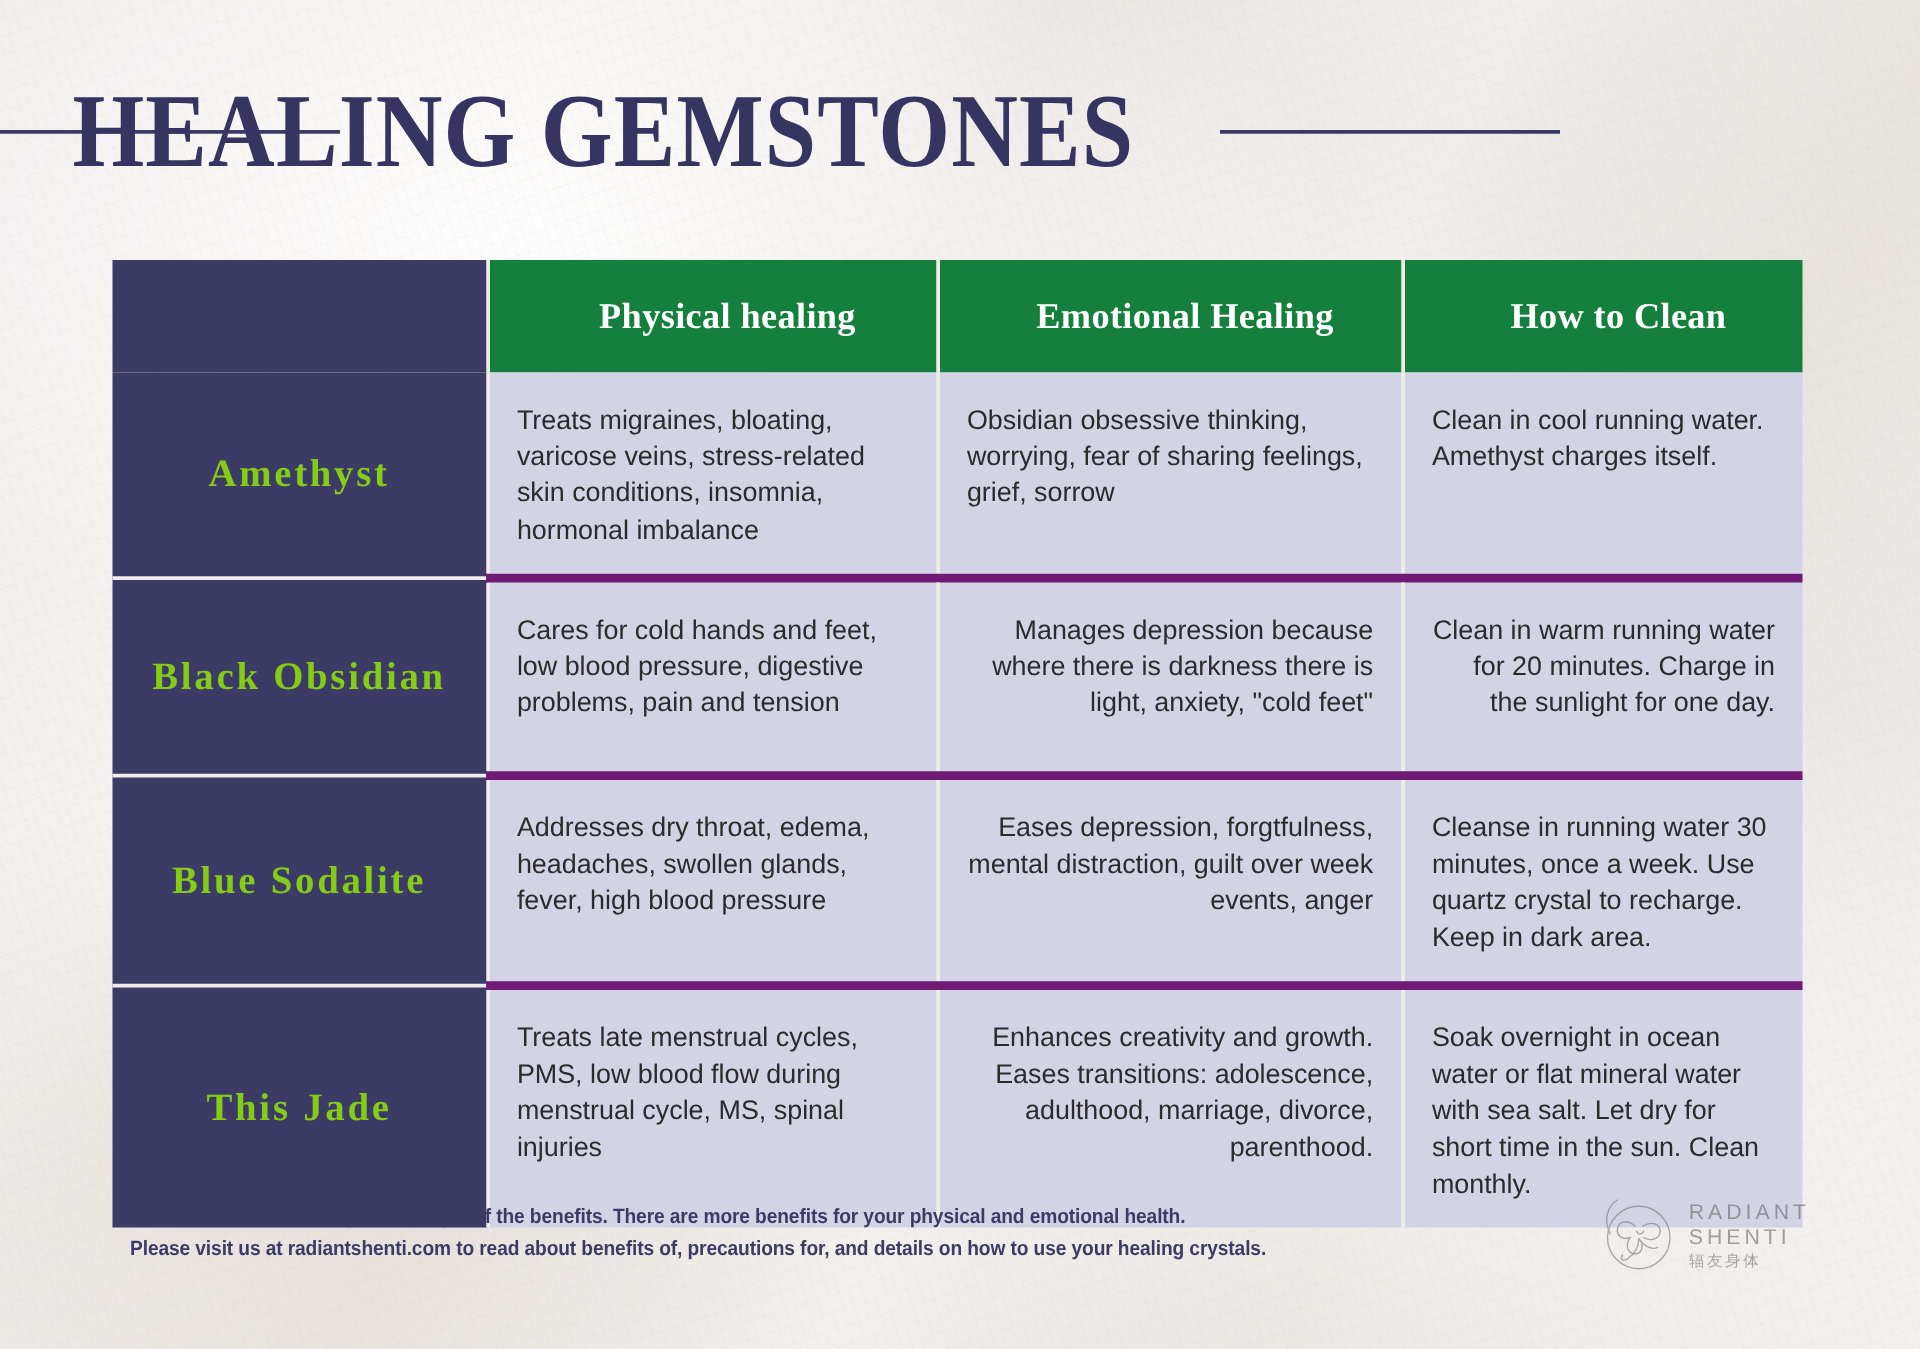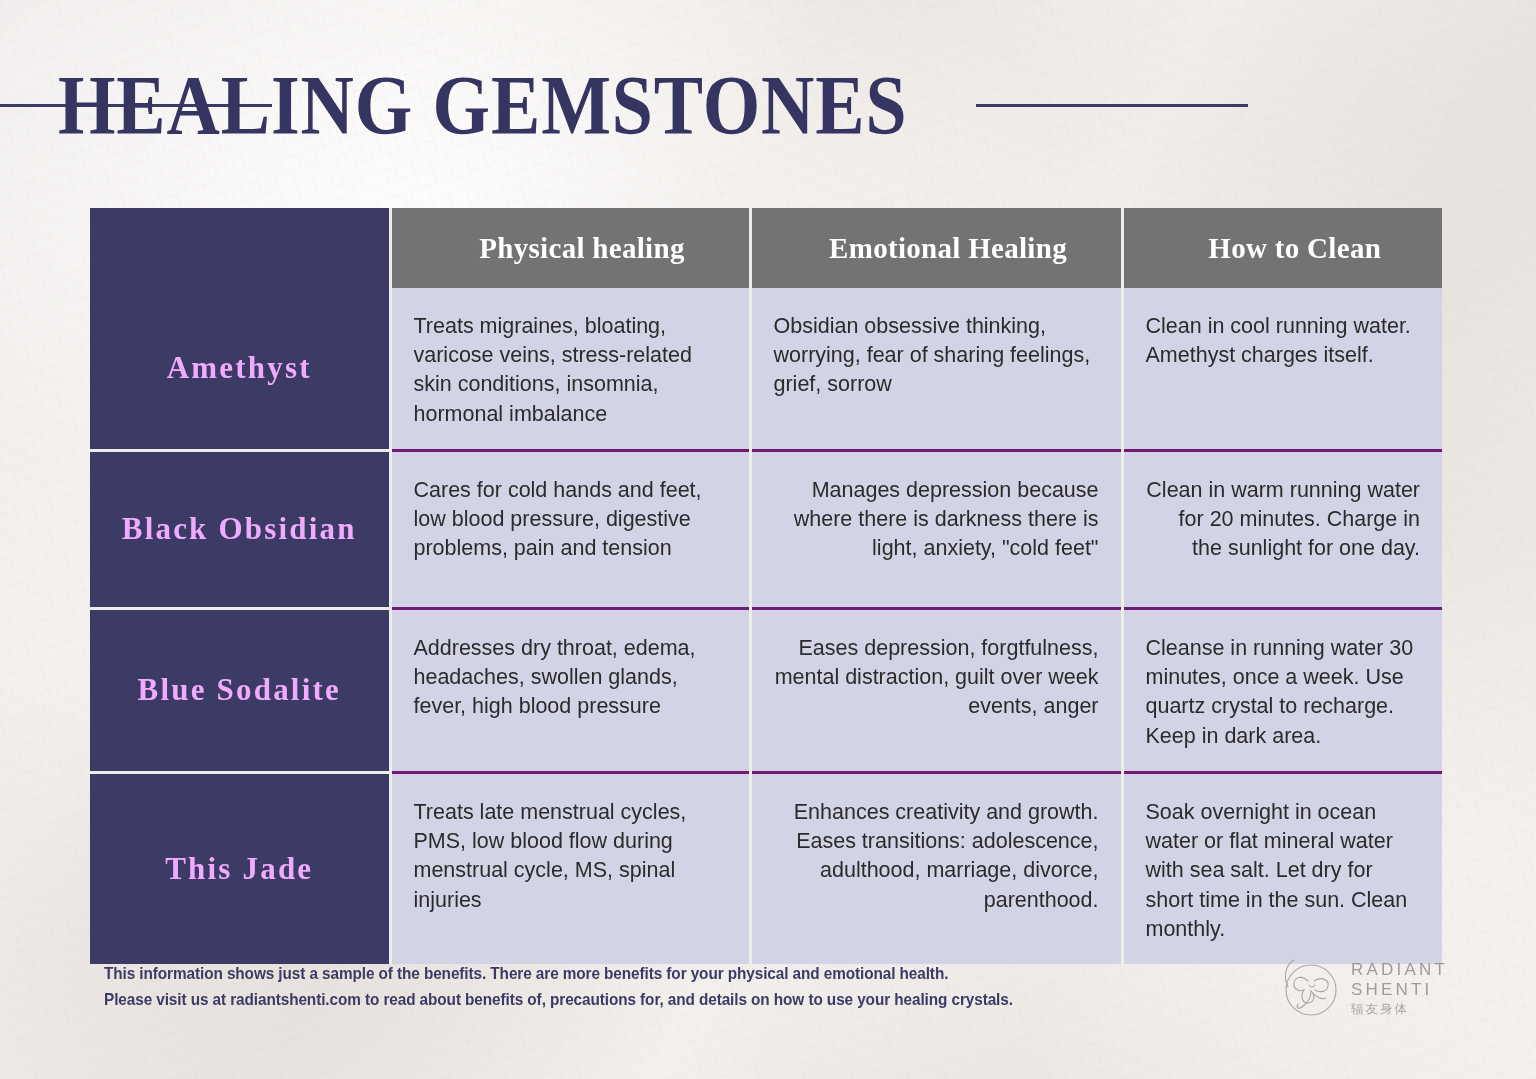--- a/index.html
+++ b/index.html
@@ -84,41 +84,41 @@
     vertical-align: top;
   }
 
   col.c-name  { width: 300px; }
   col.c-phys  { width: 360px; }
   col.c-emo   { width: 372px; }
   col.c-clean { width: 320px; }
 
   
   .hdr-cell {
-    background: #737373;
-    height: 80px;
+    background: #15803d;
+    height: 90px;
     color: #ffffff;
     font-family: "Liberation Serif", "DejaVu Serif", serif;
     font-weight: bold;
     font-size: 29px;
     letter-spacing: 0.3px;
     padding: 0 0 0 24px !important;
     vertical-align: middle !important;
     border-right: 3px solid #f0ede9;
   }
   .hdr-cell.last { border-right: none; }
   .hdr-blank {
     background: #3b3b66;
     border-right: 3px solid #f0ede9;
   }
 
   
   .name-cell {
     background: #3b3b66;
-    color: #f0abfc;
+    color: #84cc16;
     font-family: "Liberation Serif", "DejaVu Serif", serif;
     font-weight: bold;
     font-size: 31px;
     letter-spacing: 2.2px;
     text-align: center;
     vertical-align: middle !important;
     border-top: 3px solid #f0ede9;
     border-right: 3px solid #f0ede9;
     padding: 0 12px !important;
     margin-left: 40px;
@@ -126,21 +126,21 @@
   .name-cell.first-row { border-top: none; }
 
   
   .content-cell {
     background: #d3d3e6;
     color: #2b2b2b;
     font-family: "Liberation Sans", sans-serif;
     font-size: 21.5px;
     line-height: 1.36;
     padding: 24px 22px 20px 22px !important;
-    border-top: 3px solid #701a75;
+    border-top: 7px solid #701a75;
     border-right: 3px solid #f0ede9;
     vertical-align: top;
   }
   .content-cell.last { border-right: none; }
   .content-cell.center { text-align: right; }
 
   tr.r1 .content-cell { border-top: none; margin-left: 24px; }
 
   .row-h1 { height: 152px; }
   .row-h2 { height: 158px; }

